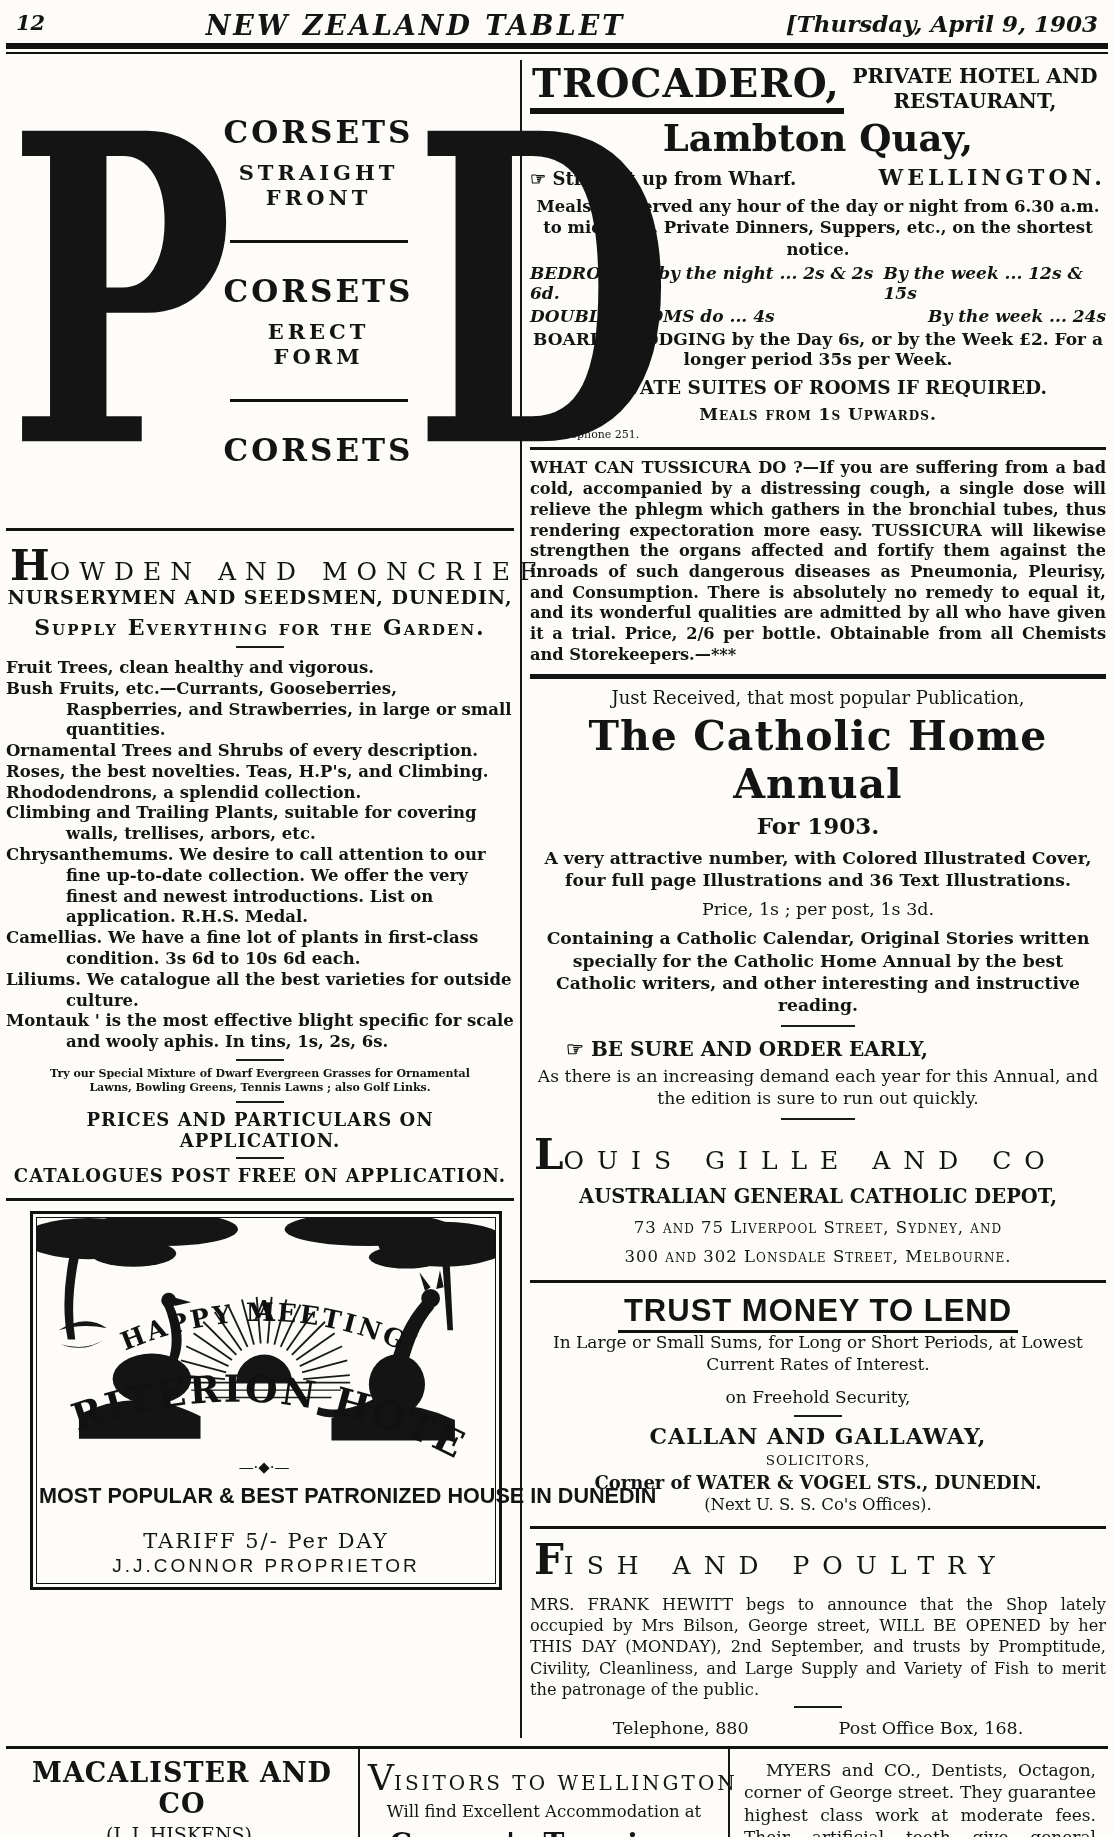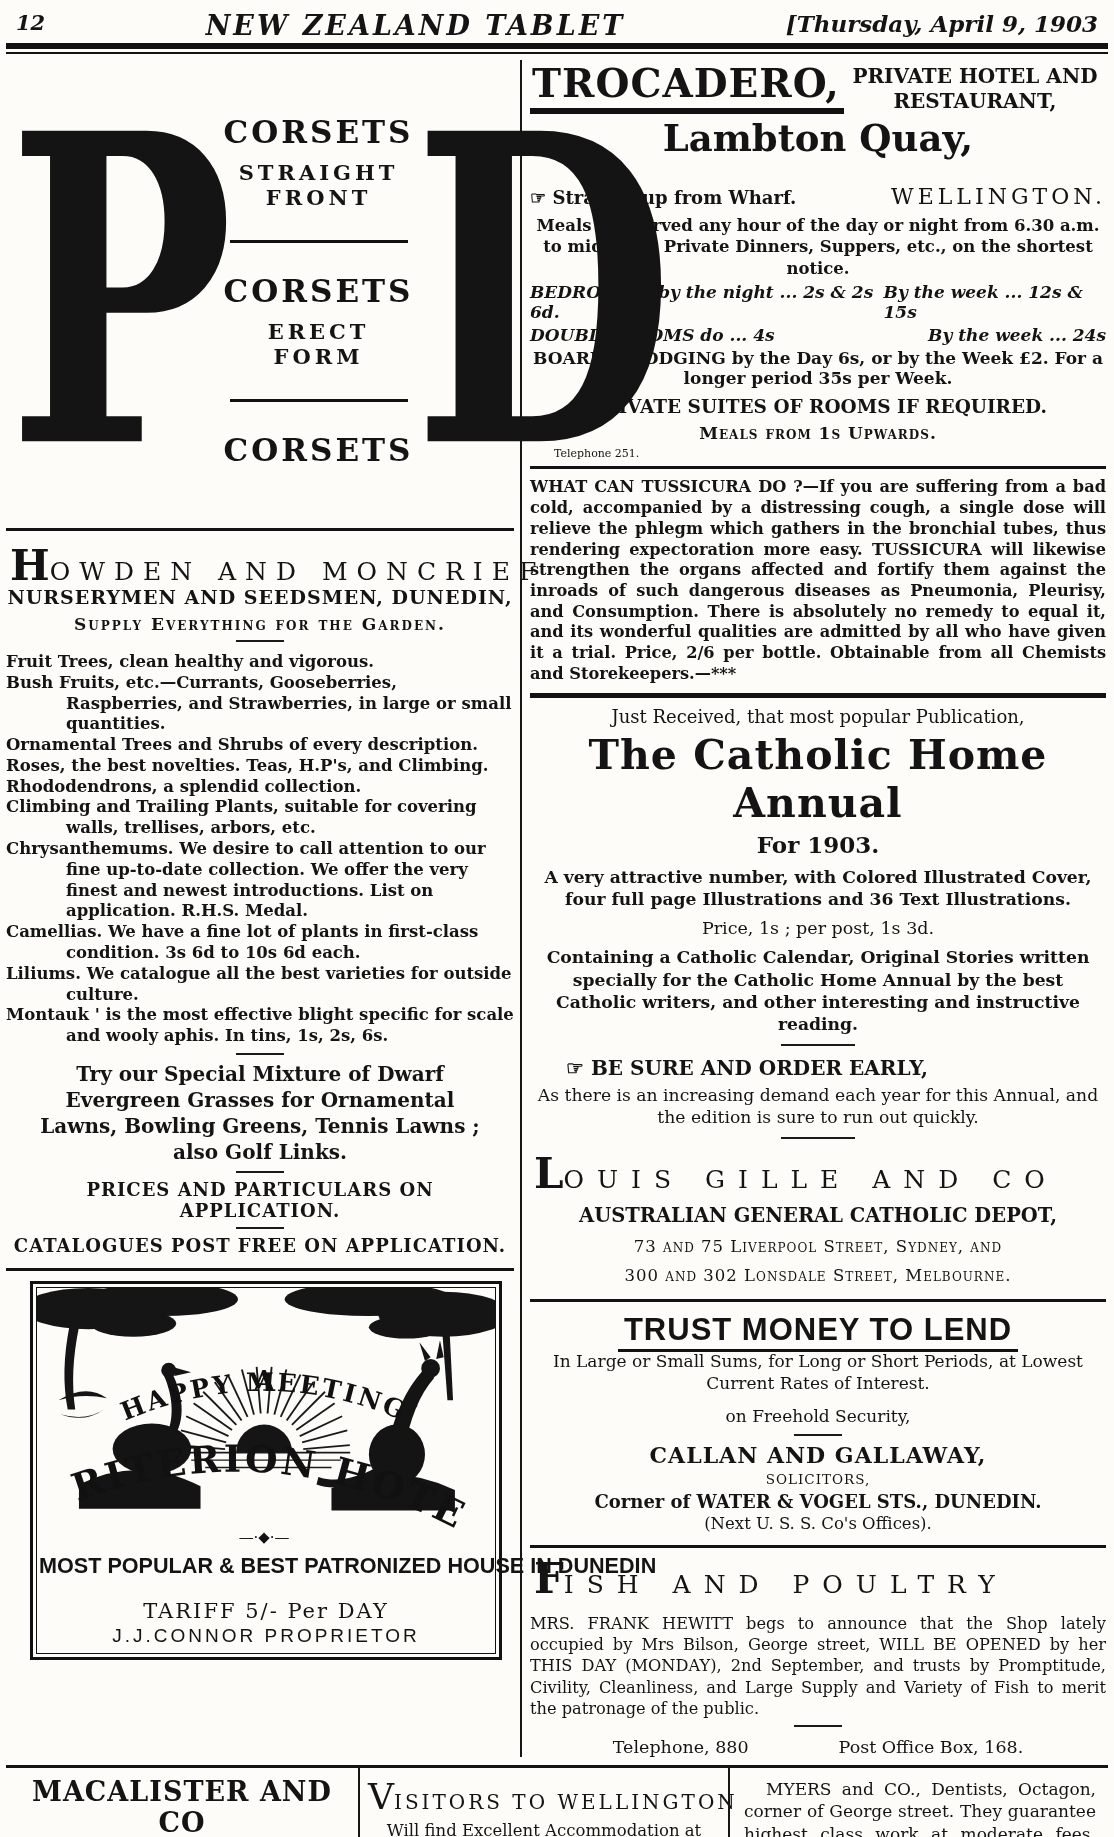--- a/index.html
+++ b/index.html
@@ -30,40 +30,40 @@
   .bigletter { font-size:300px; font-weight:bold; line-height:0.95; transform:scaleY(1.42); transform-origin:center; letter-spacing:-10px; }
   .corsets-mid { width:218px; text-align:center; }
   .corsets-word { font-size:31px; font-weight:bold; letter-spacing:3px; }
   .corsets-sub  { font-size:21px; font-weight:bold; letter-spacing:4px; margin-top:10px; }
   .corsets-rule { border-top:3px solid #111; margin:30px 6px; }
   
   .lshead { font-size:25px; margin:10px 0 0 4px; white-space:nowrap; }
   .lshead .init { font-size:42px; font-weight:bold; }
   .lshead .rest { letter-spacing:9px; }
   .howden-sub1 { font-size:19px; font-weight:bold; letter-spacing:1px; text-align:center; margin-top:-4px; }
-  .howden-sub2 { font-size:17px; font-weight:bold; font-variant:small-caps; letter-spacing:2px; text-align:center; margin-top:6px; }
+  .howden-sub2 { font-size:22px; font-weight:bold; font-variant:small-caps; letter-spacing:2px; text-align:center; margin-top:6px; }
   .howden-list { list-style:none; margin-top:10px; font-size:16.5px; font-weight:bold; line-height:1.26; }
   .howden-list li { padding-left:60px; text-indent:-60px; }
-  .center-note { font-size:20px; font-weight:bold; text-align:center; margin:4px 30px; line-height:1.3; }
+  .center-note { font-size:11px; font-weight:bold; text-align:center; margin:4px 30px; line-height:1.3; }
   .caps-line { font-size:18px; font-weight:bold; text-align:center; letter-spacing:1px; }
   
   .criterion-outer { border:3px solid #111; margin:10px 12px 0 24px; padding:3px; }
   .criterion-inner { border:1px solid #111; }
   .criterion-caption { text-align:center; padding:1px 2px 6px 2px; }
   .crit-line1 { font-family:"Liberation Sans", sans-serif; font-size:22.5px; font-weight:bold; letter-spacing:0px; white-space:nowrap; transform:scaleX(0.96); transform-origin:left; }
   .crit-line2 { font-size:21px; font-weight:normal; letter-spacing:2px; margin-top:20px; }
   .crit-line3 { font-family:"Liberation Sans", sans-serif; font-size:19px; letter-spacing:3px; margin-top:2px; }
   
   .troc-top { display:flex; align-items:flex-start; }
   .troc-name { font-size:39px; font-weight:bold; letter-spacing:1px; border-bottom:6px solid #111; padding:0 4px 2px 2px; }
   .troc-right { flex:1; text-align:center; font-size:20px; font-weight:bold; line-height:1.25; padding-top:4px; }
   .troc-quay { text-align:center; font-size:37px; font-weight:bold; margin-top:2px; }
   .troc-row2 { display:flex; justify-content:space-between; align-items:baseline; margin-top:4px; }
   .troc-wharf { font-size:18px; font-weight:bold; }
-  .troc-city { font-size:22px; font-weight:normal; letter-spacing:4px;margin-top:20px; }
+  .troc-city { font-size:22px; font-weight:bold; letter-spacing:4px; }
   .troc-meals { font-size:16.5px; font-weight:bold; text-align:center; margin:6px 4px 2px 4px; line-height:1.3; }
   .rate-row { display:flex; justify-content:space-between; font-size:17px; font-weight:bold; margin-top:3px;font-style:italic; }
   .troc-board { font-size:17px; font-weight:bold; margin-top:3px; text-align:center; }
   .troc-suites { font-size:18.5px; font-weight:bold; text-align:center; margin-top:8px; }
   .troc-upwards { font-size:17px; font-weight:bold; font-variant:small-caps; text-align:center; margin-top:6px; letter-spacing:1px; }
   .troc-tel { font-size:11px; margin-top:4px; padding-left:24px; }
   
   .tussicura { font-size:16.2px; font-weight:bold; text-align:justify; line-height:1.28; margin-top:8px; }
   
   .annual-intro { text-align:center; font-size:18px; margin-top:8px; }

